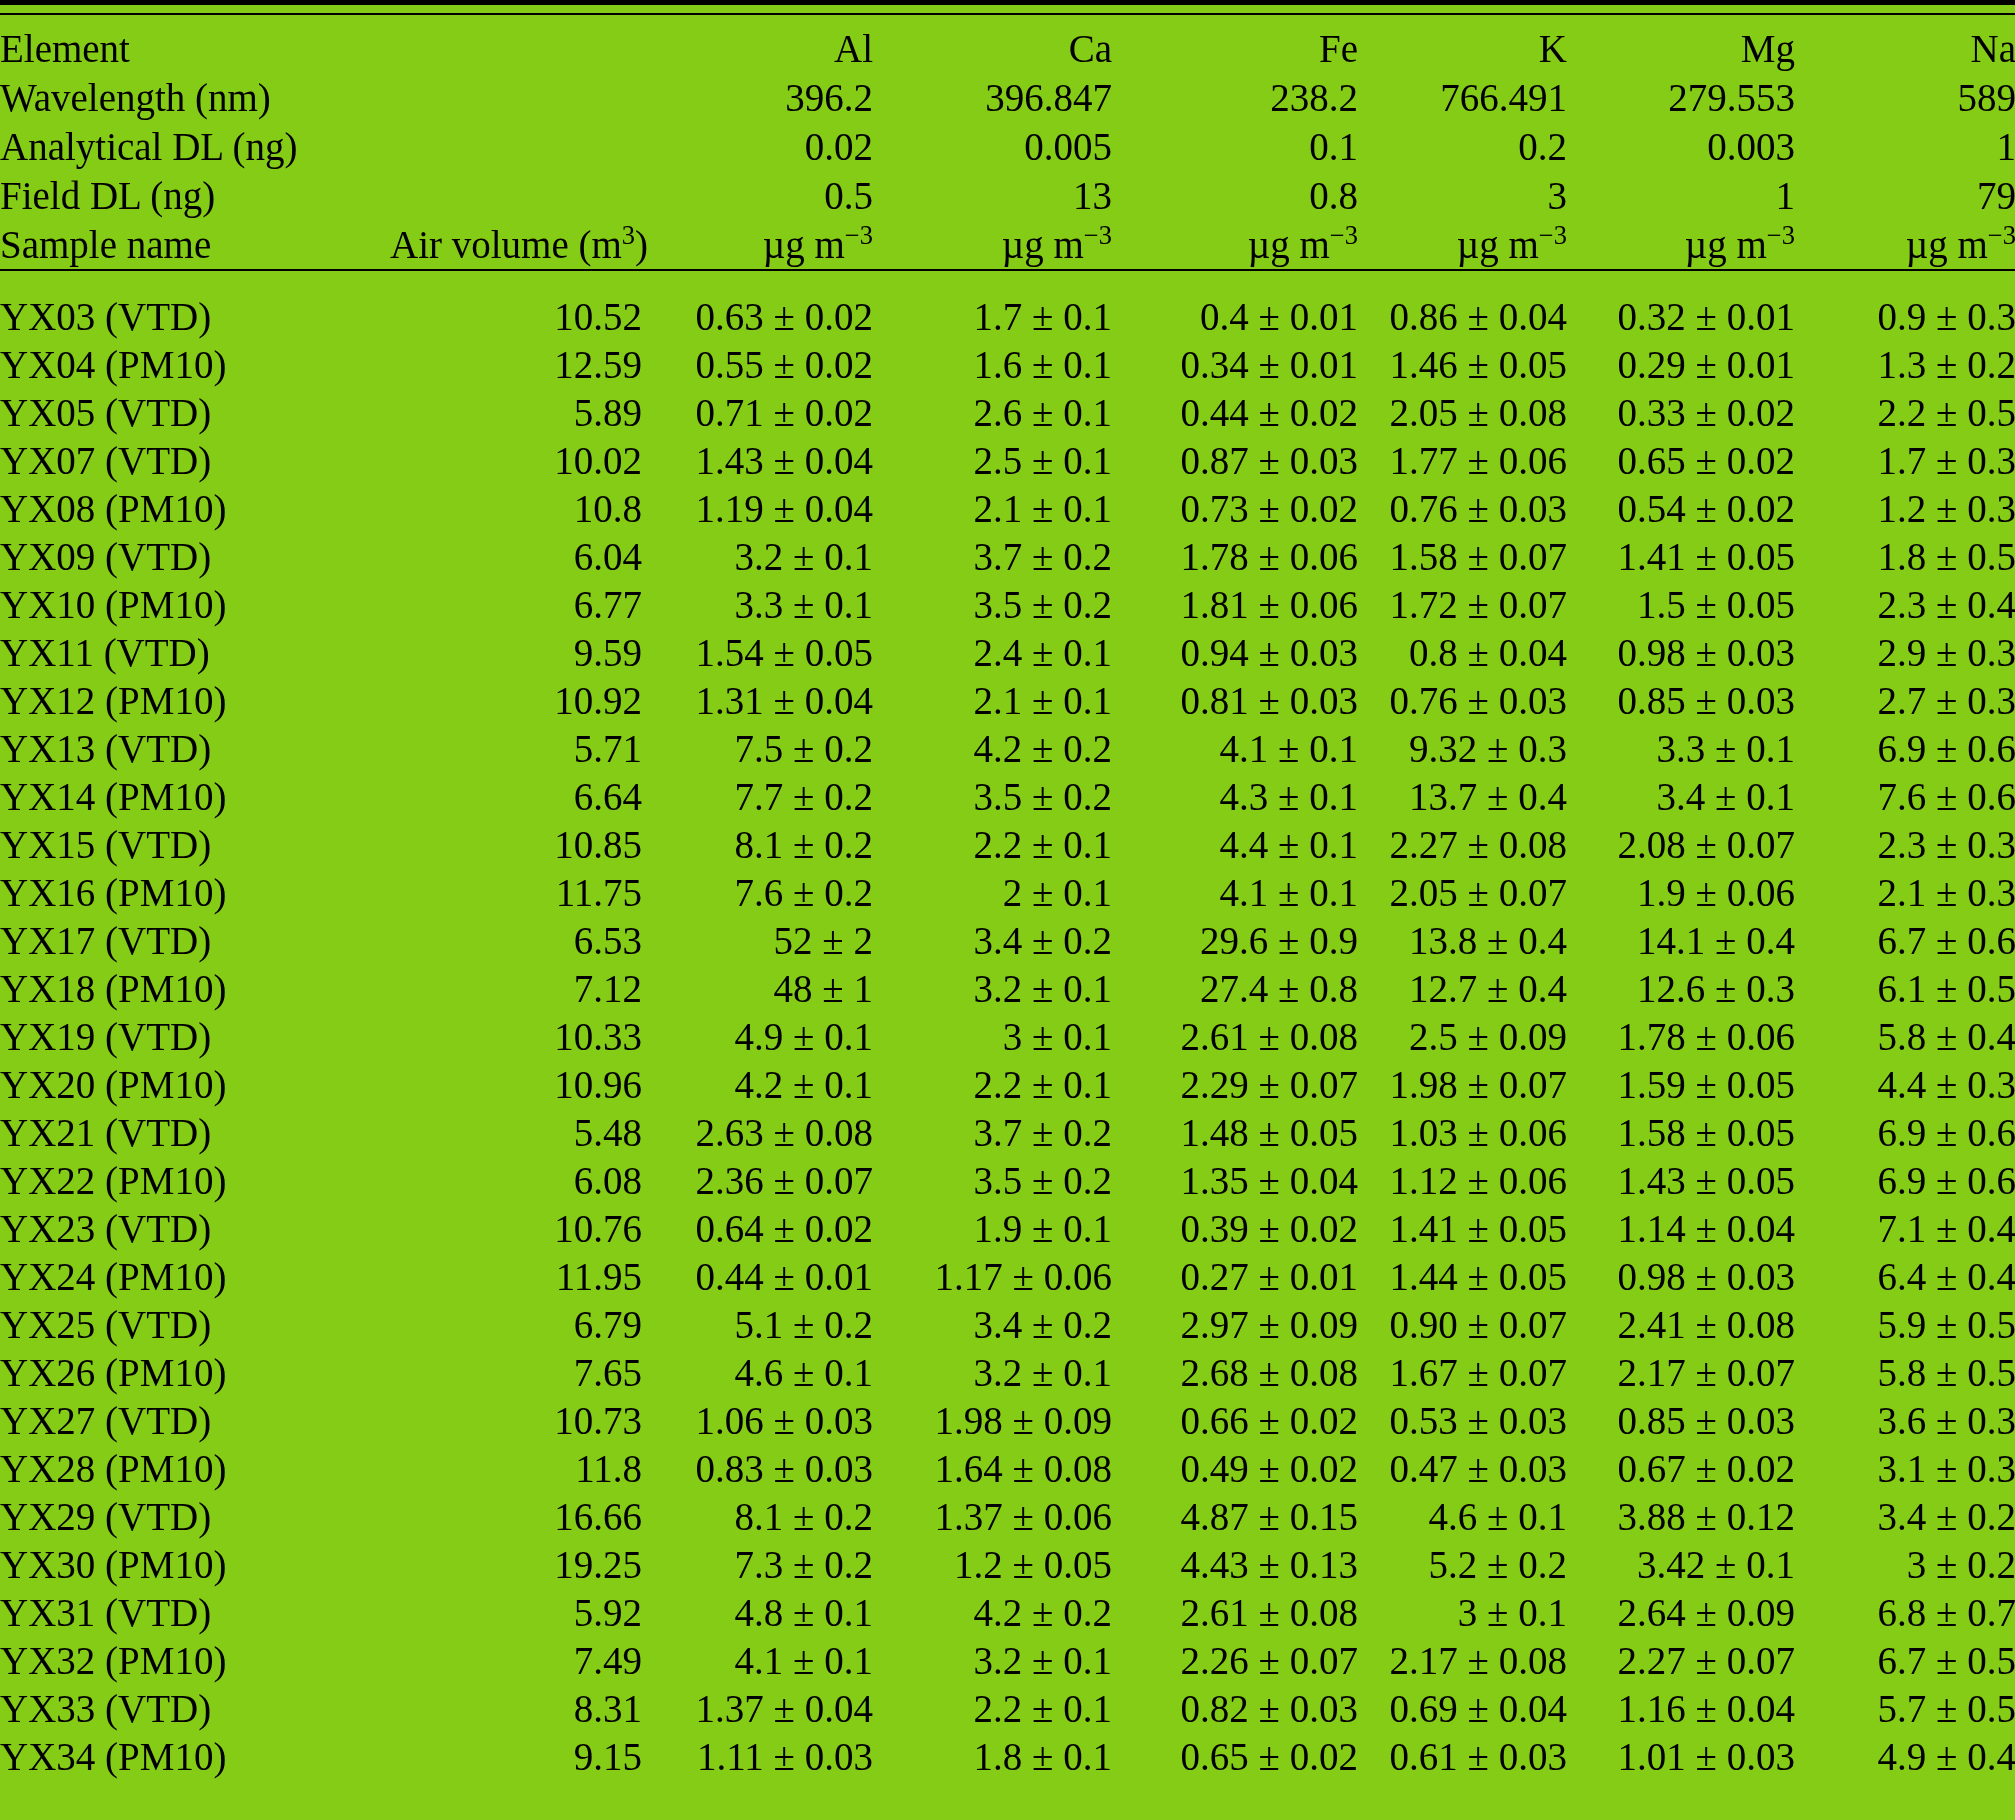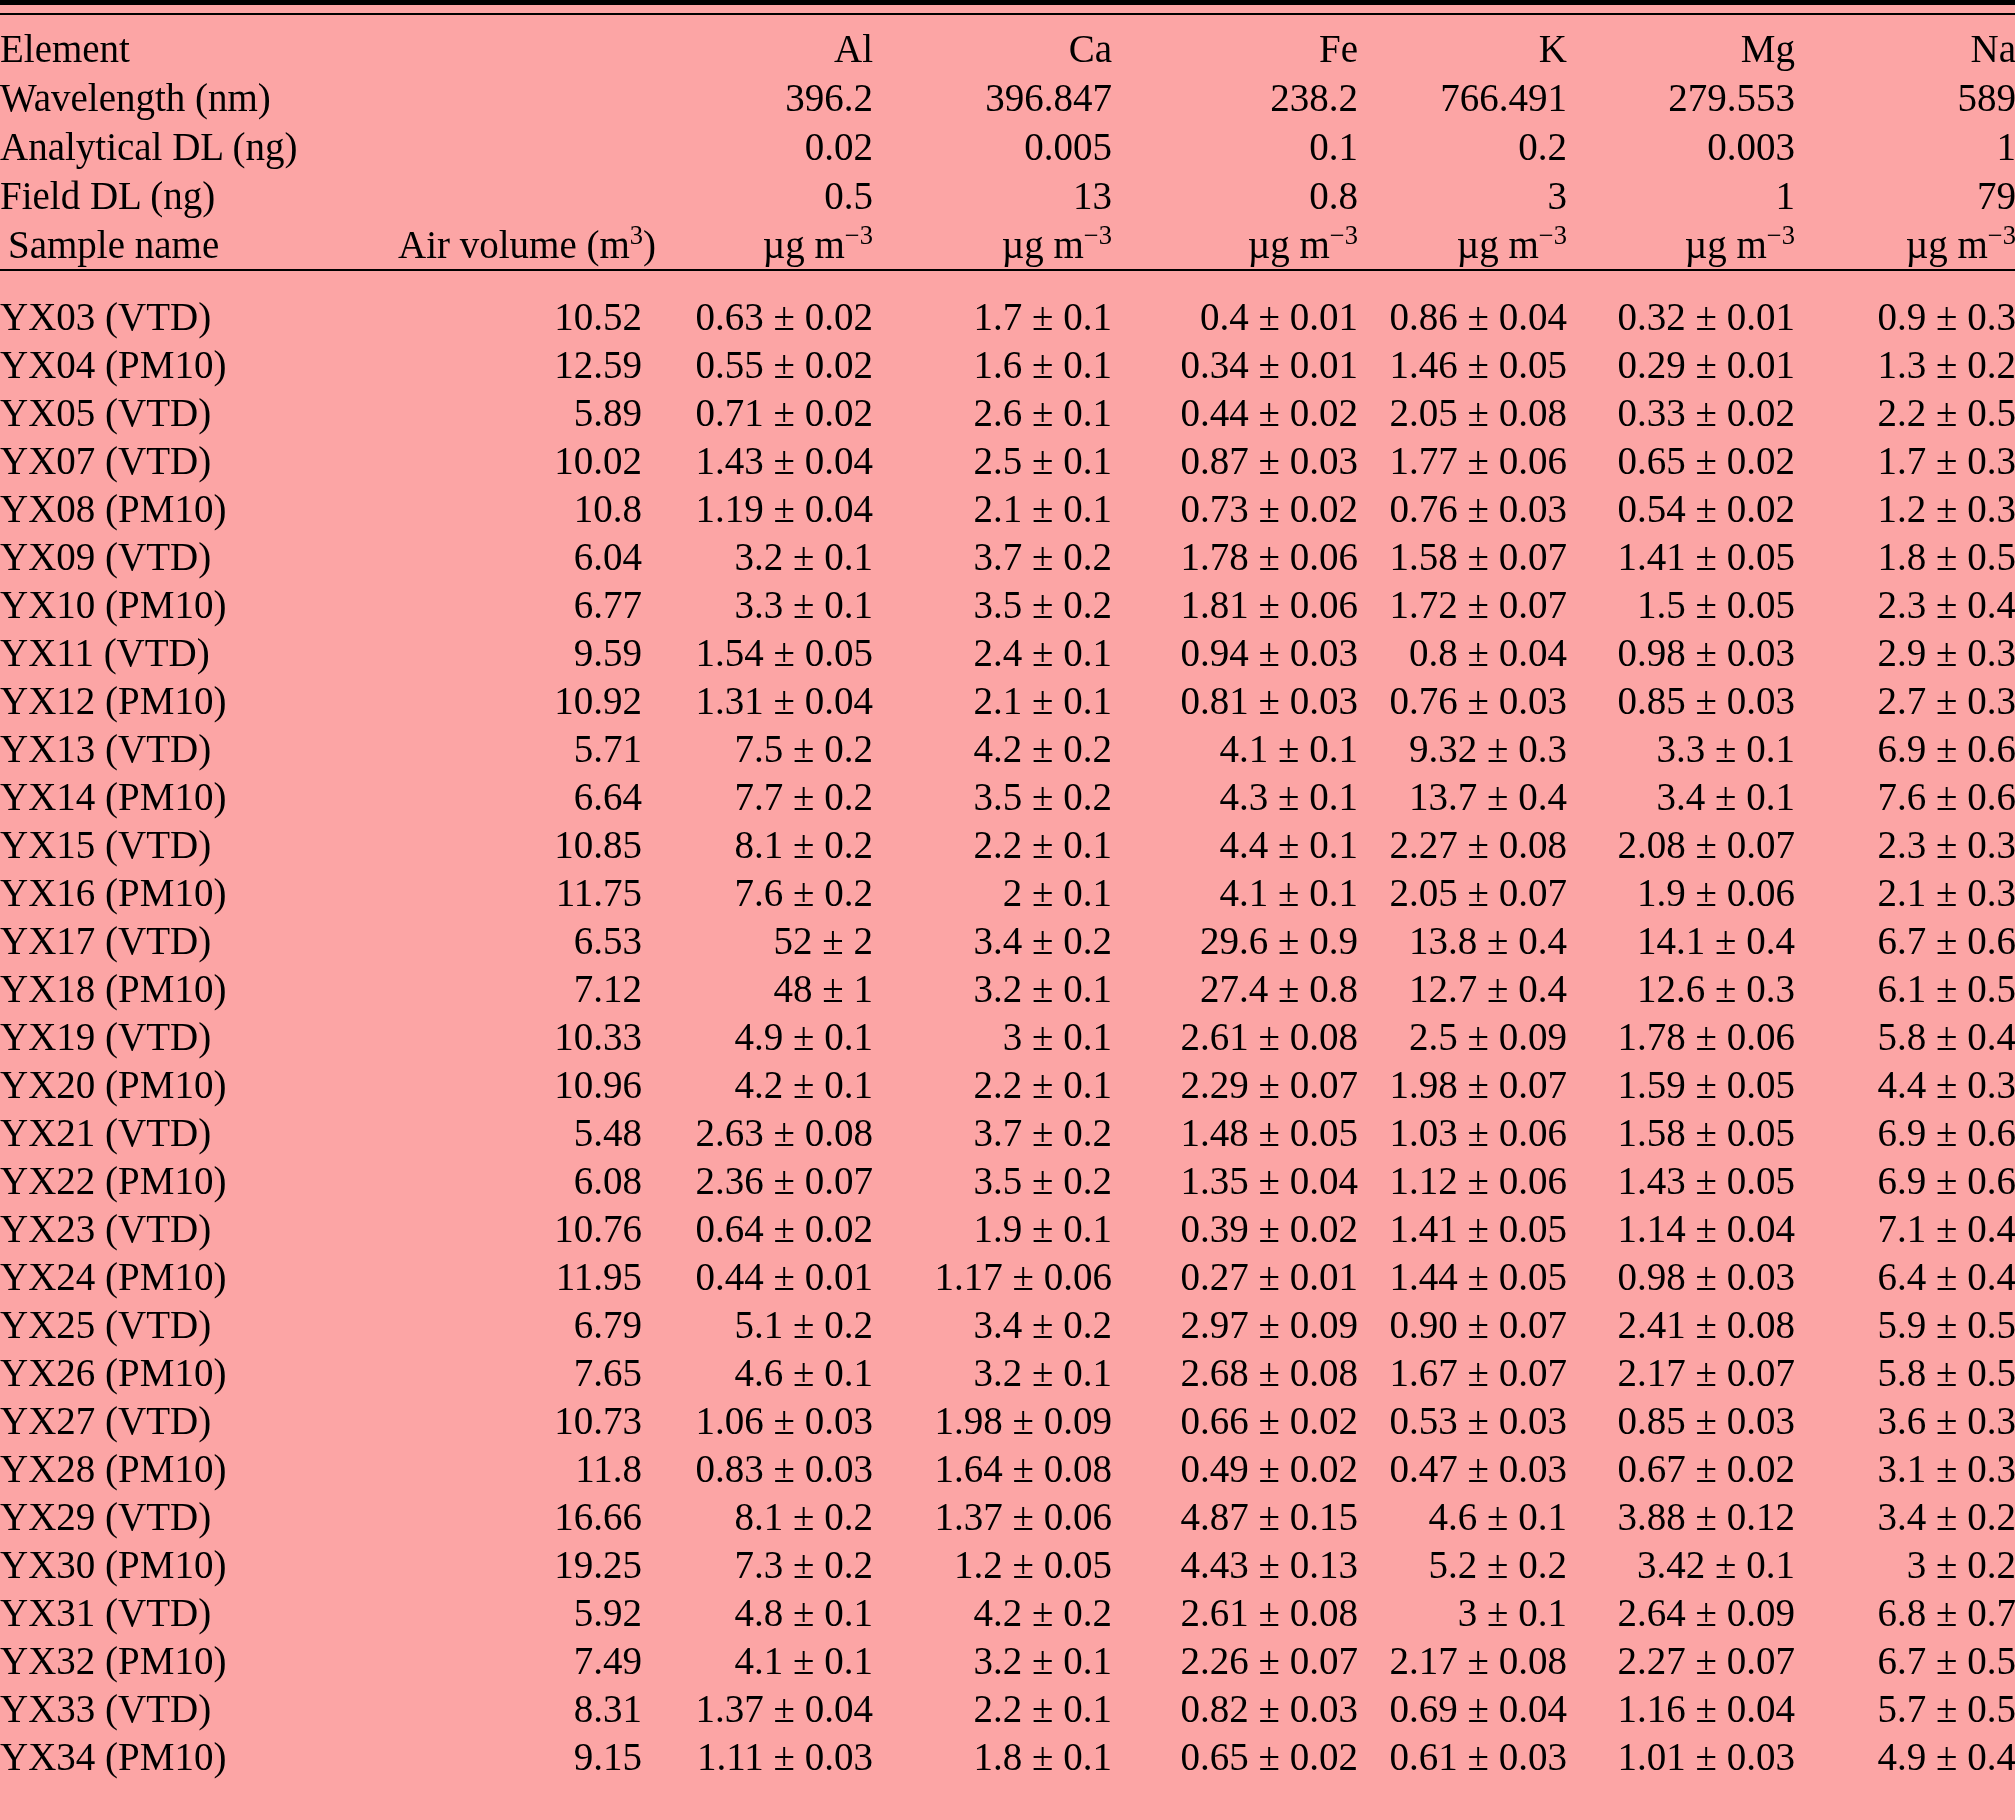--- a/index.html
+++ b/index.html
@@ -5,21 +5,21 @@
   html, body { margin: 0; padding: 0; }
   body {
     width: 2016px; height: 1821px;
     background: #ffffff;
     font-family: "Liberation Serif", "DejaVu Serif", serif;
   }
   .page {
     position: relative;
     width: 2016px; height: 1821px;
     box-sizing: border-box;
-    background: #fca5a5;
+    background: #84cc16;
     color: #000000;
     font-size: 39px;
   }
   .rule-thick { height: 4.9px; background: #000; }
   .rule-thin  { height: 2px; background: #000; }
   .gap-top    { height: 7.8px; }
 
   table.datatable {
     border-collapse: collapse;
     table-layout: fixed;
@@ -30,21 +30,21 @@
     white-space: nowrap;
     overflow: visible;
     padding: 0;
     vertical-align: middle;
   }
   .c-left  { text-align: left; }
   .c-right { text-align: right; }
 
   thead th, thead td { height: 49px; }
   thead tr:first-child th, thead tr:first-child td { padding-top: 9.8px; }
-  thead tr:last-child th, thead tr:last-child td { border-bottom: 2.9px solid #000; padding-left: 8px; }
+  thead tr:last-child th, thead tr:last-child td { border-bottom: 2.9px solid #000; }
 
   tbody td { height: 48px; }
   tbody tr:first-child td { padding-top: 21px; }
 
   td.col-first, th.col-first { padding-left: 27px; }
   td.col-last, th.col-last { padding-right: 25px; }
 
   sup { font-size: 68%; line-height: 0; }
 </style>
 </head>

